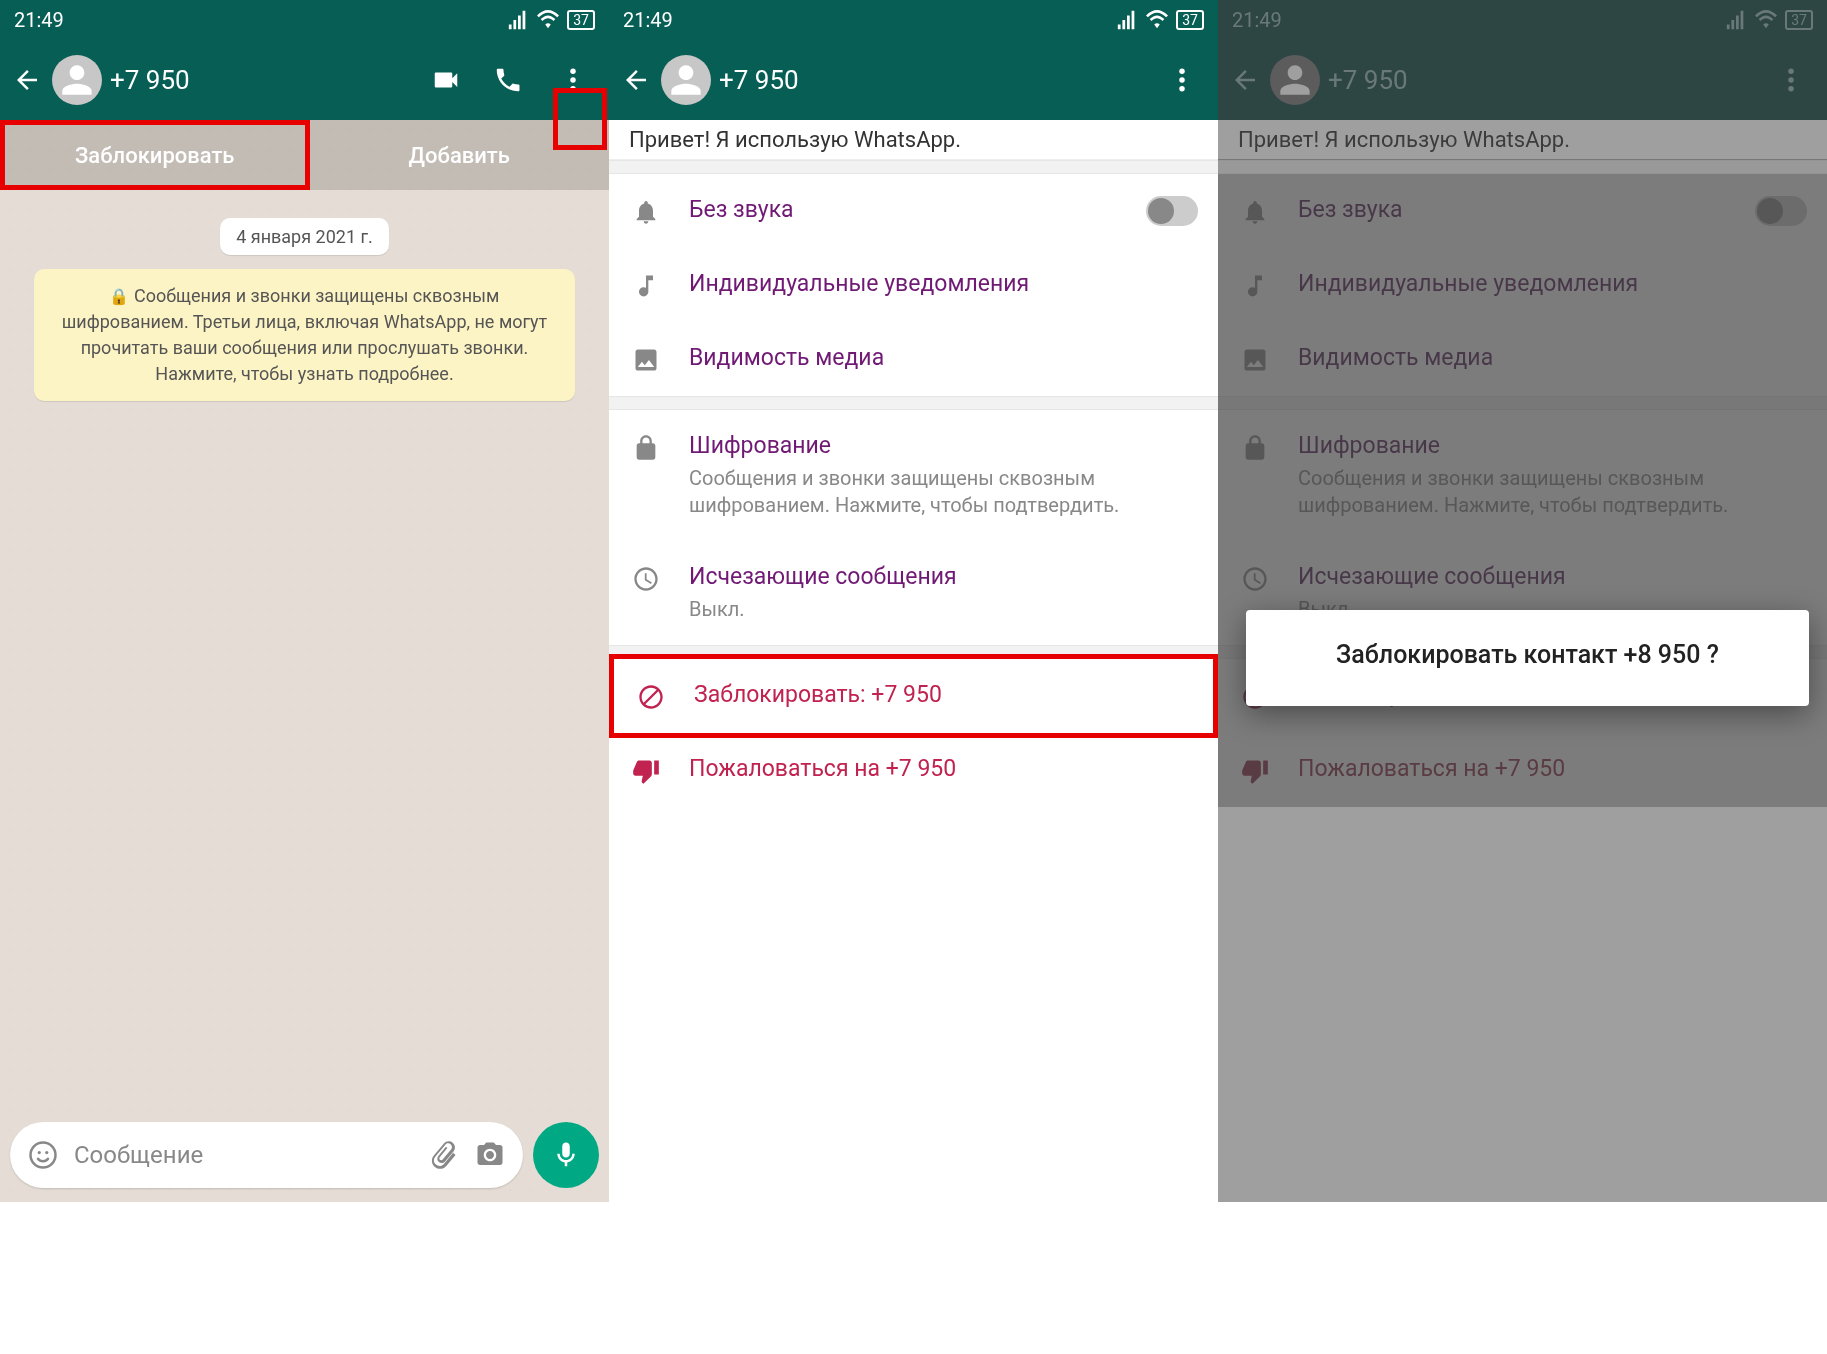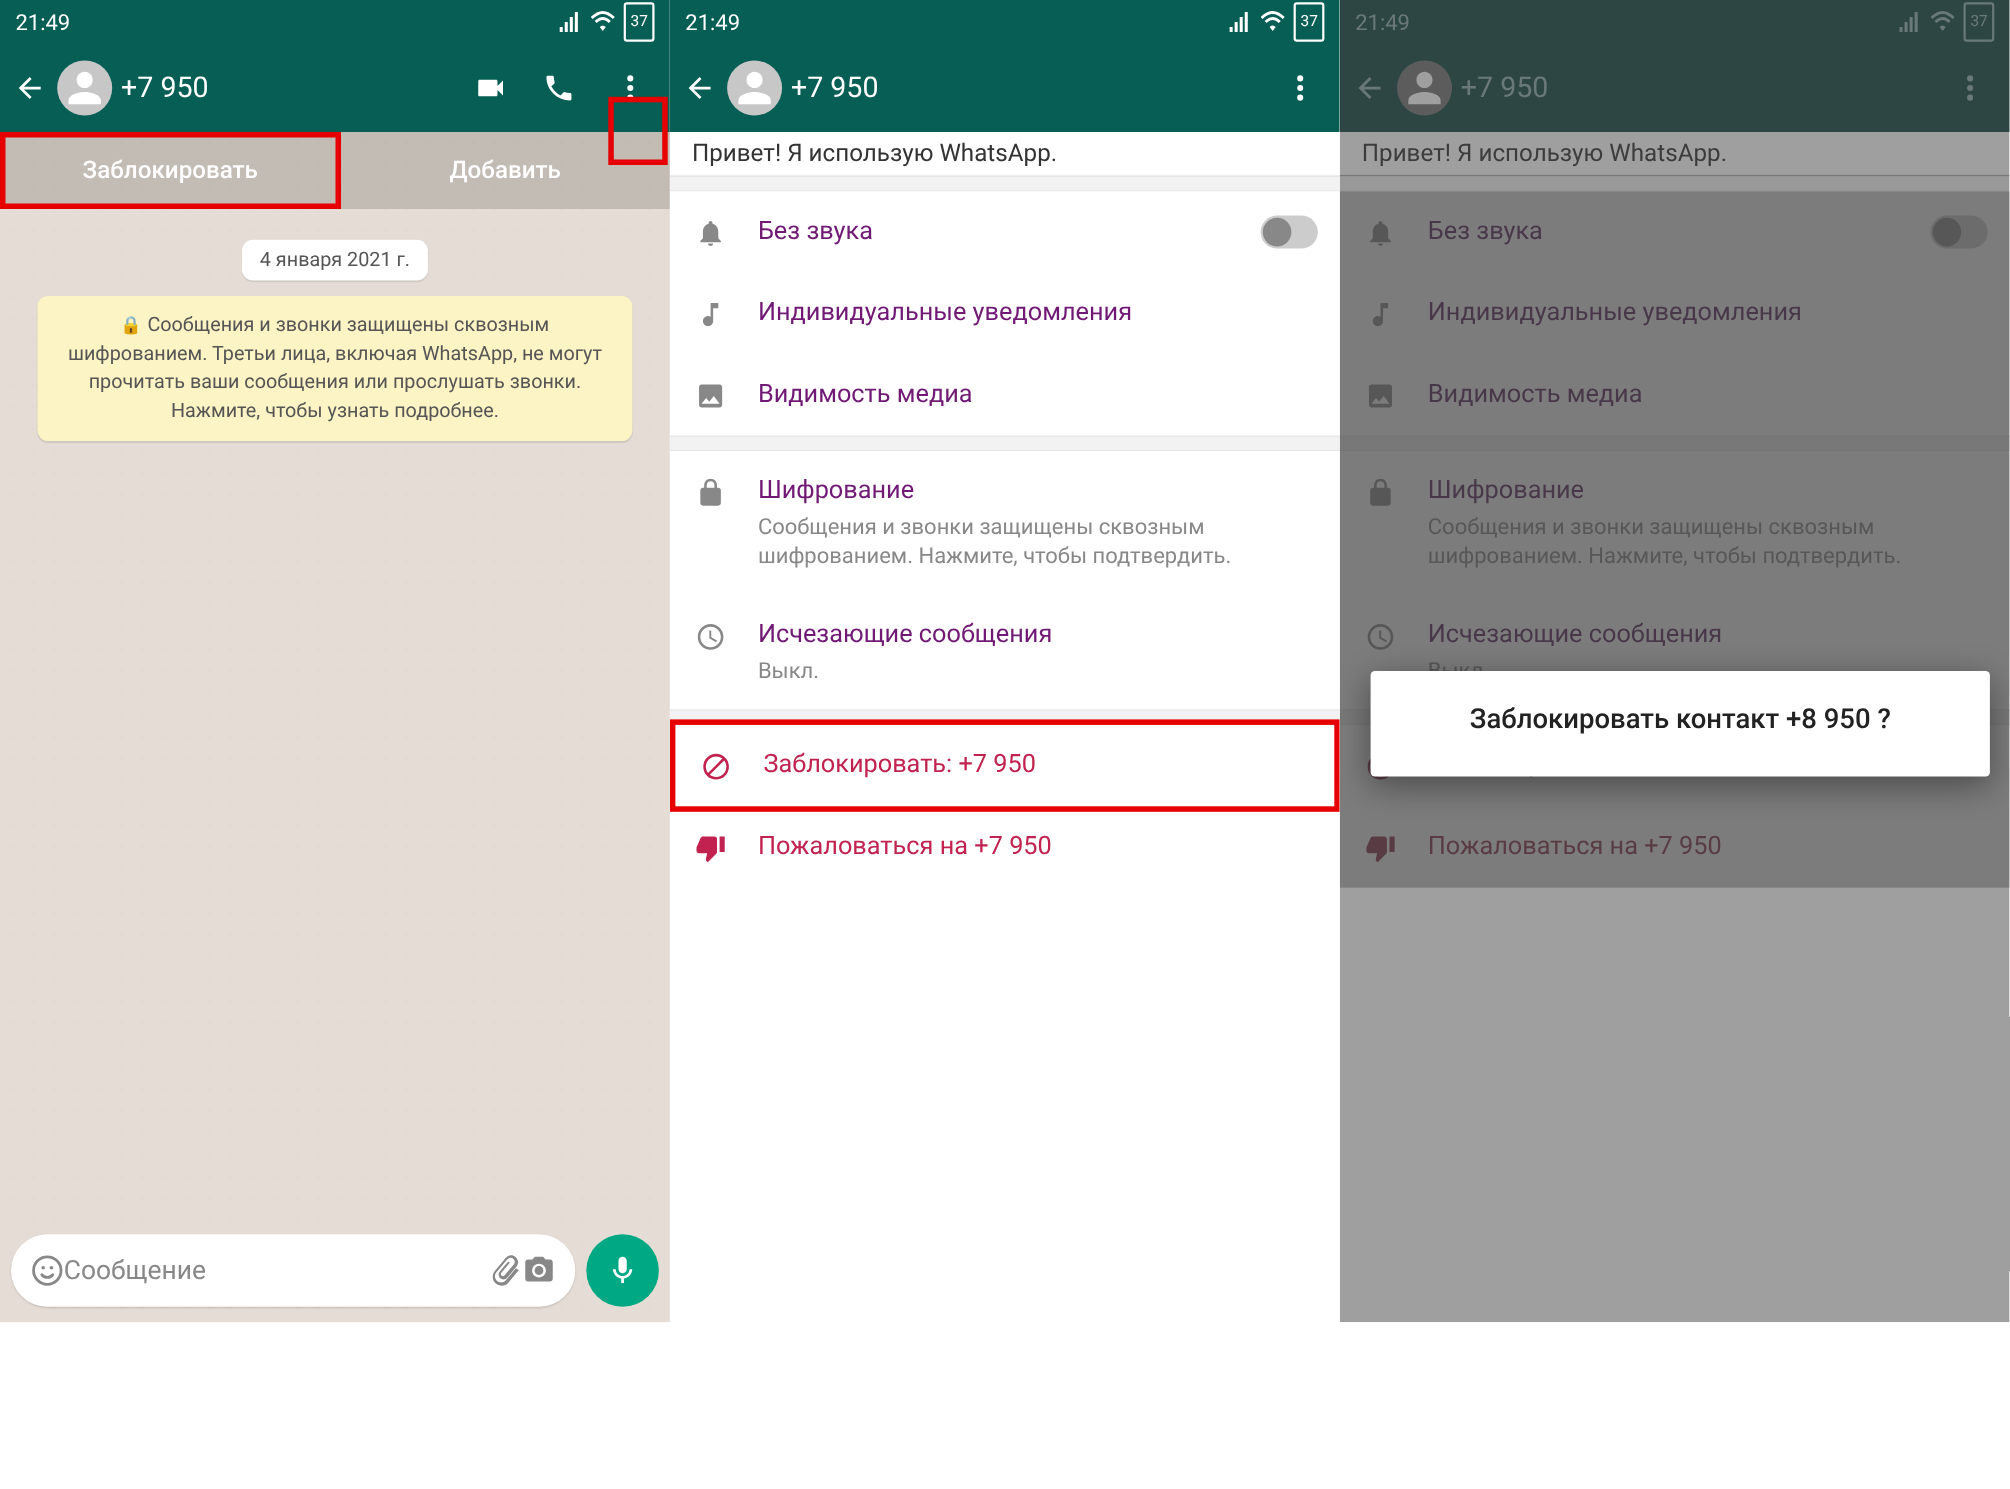--- a/index.html
+++ b/index.html
@@ -23,23 +23,23 @@
     color: #fff;
     display: flex;
     align-items: center;
     padding: 0 14px;
     font-size: 20px;
     justify-content: space-between;
   }
   .status-icons { display: flex; align-items: center; gap: 8px; }
   .status-icons svg { width: 22px; height: 22px; fill: #fff; }
   .battery-box {
-    display: inline-flex; align-items: center; gap: 2px;
+    display: inline-flex; gap: 2px;
     border: 2px solid #fff; border-radius: 3px;
-    padding: 16px 4px; font-size: 14px; height: 20px;
+    padding: 0 4px; font-size: 14px; height: 20px;
   }
   .app-bar {
     height: 80px;
     background: #075e54;
     color: #fff;
     display: flex;
     align-items: center;
     padding: 0 10px;
   }
   .app-bar .back { width: 34px; display:flex; align-items:center; justify-content:center; }
@@ -82,21 +82,21 @@
   }
   .lock-inline { font-size: 16px; }
   .input-bar {
     position:absolute; bottom: 14px; left: 10px; right: 10px;
     display:flex; align-items:center; gap:10px;
   }
   .msg-input {
     flex:1; background:#fff; border-radius: 40px; height: 66px;
     display:flex; align-items:center; padding: 0 18px;
     box-shadow: 0 1px 2px rgba(0,0,0,0.15);
-    color:#888; font-size: 24px; 
+    color:#888; font-size: 24px; gap: 16px;
   }
   .msg-input .placeholder { flex:1; }
   .mic-btn {
     width:66px; height:66px; border-radius:50%;
     background:#00a884; display:flex; align-items:center; justify-content:center;
   }
   .mic-btn svg, .msg-input svg { width:30px; height:30px; fill:#888; }
   .mic-btn svg { fill:#fff; }
   
   .panel2, .panel3 { background: #fff; }

